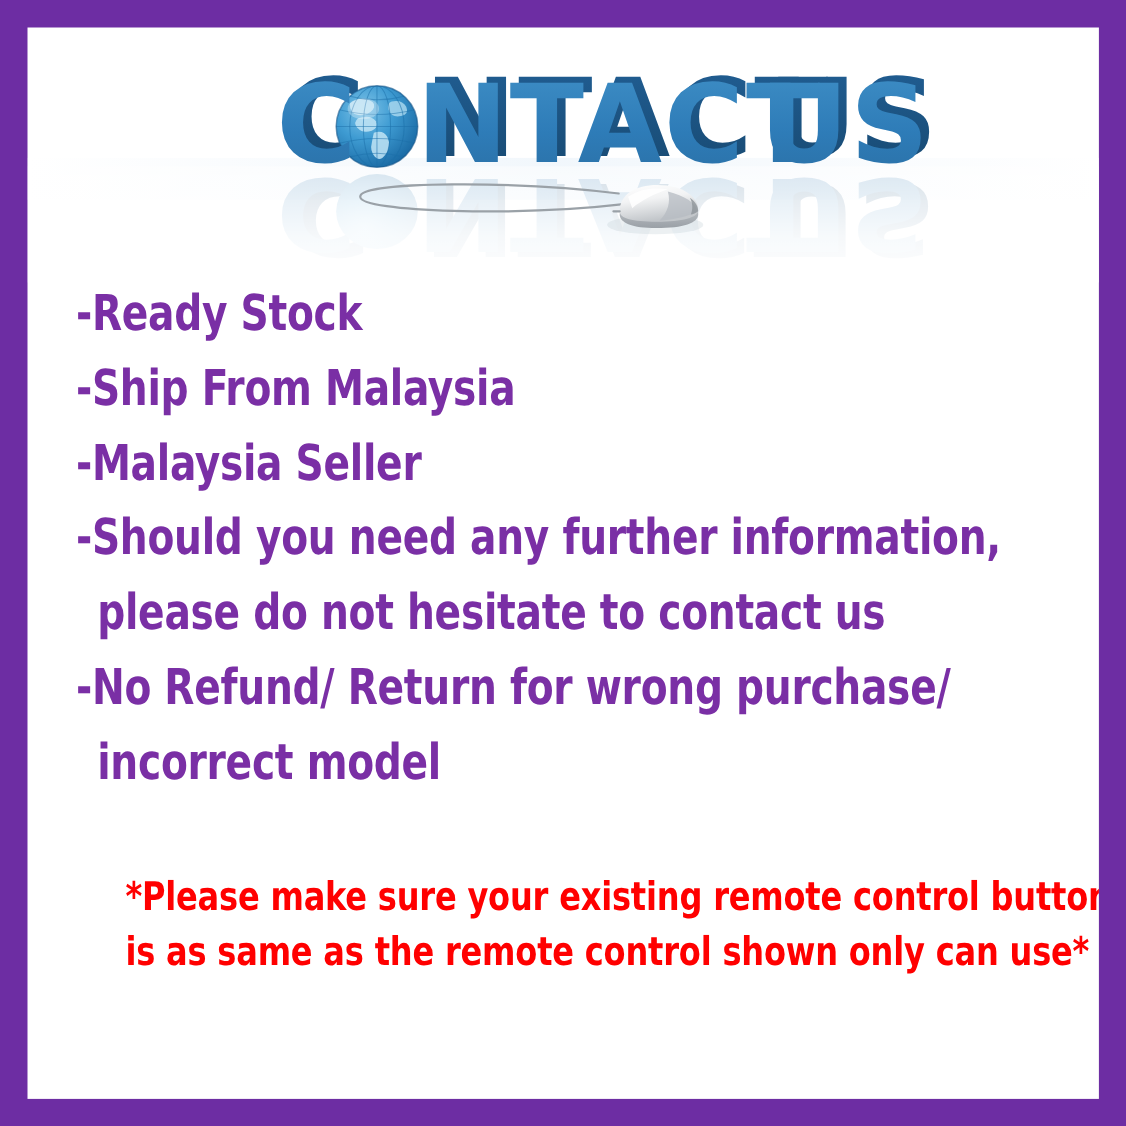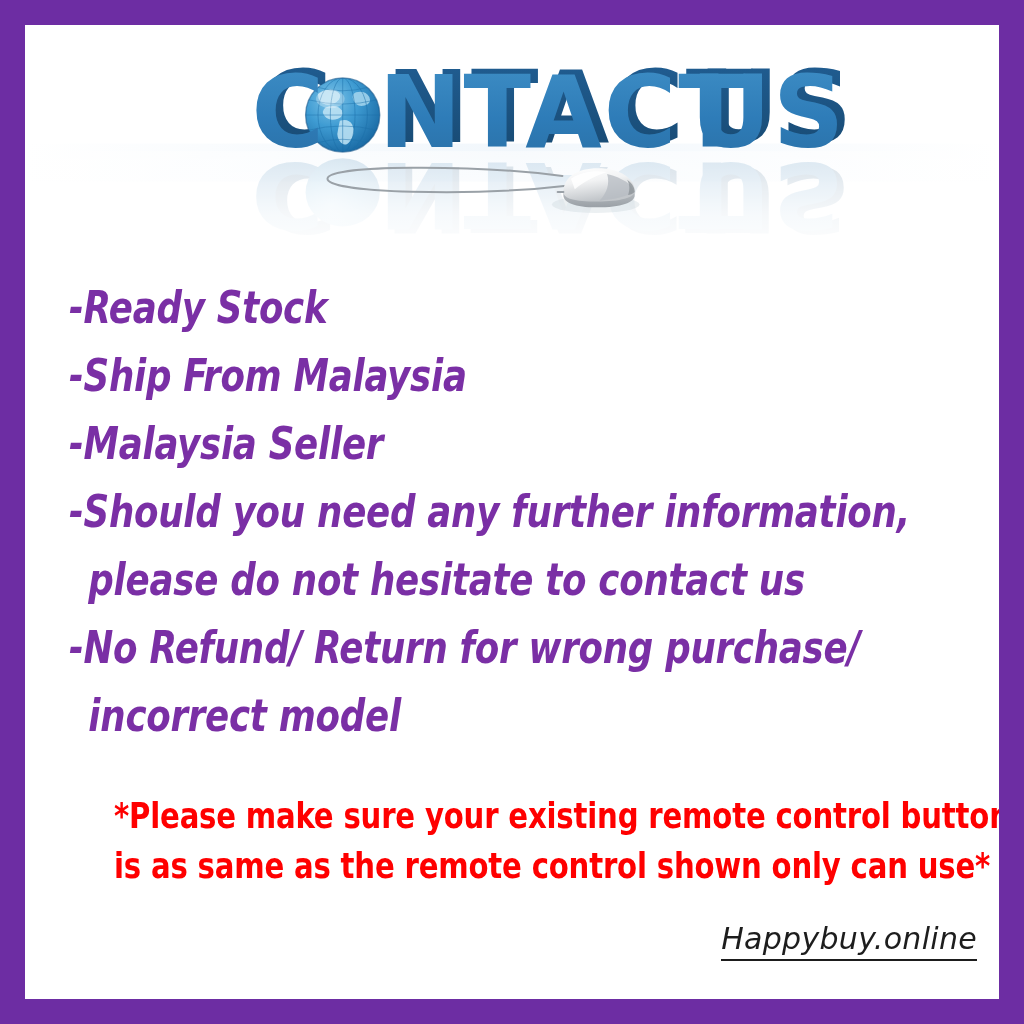--- a/index.html
+++ b/index.html
@@ -32,23 +32,22 @@
     top: 22px;
     width: 100%;
     height: 215px;
   }
   .header-svg { display: block; width: 100%; height: 100%; }
 
   
   .body-list {
     position: absolute;
     left: 44px;
-    top: 249px;
+    top: 226px;
     width: 890px;
-    font-style: italic;
   }
   .body-line {
     color: #7a2fa5;
     font-family: "DejaVu Sans Condensed", "Liberation Sans Narrow", "Liberation Sans", sans-serif;
     font-weight: bold;
     font-size: 45px;
     line-height: 68px;
     letter-spacing: -0.3px;
     white-space: pre;
     transform: scaleX(0.88);
@@ -223,16 +222,15 @@
       <div class="body-line cont" style="color: rgb(122, 47, 165);">please do not hesitate to contact us</div>
       <div class="body-line" style="color: rgb(122, 47, 165);">-No Refund/ Return for wrong purchase/</div>
       <div class="body-line cont" style="color: rgb(122, 47, 165);">incorrect model</div>
     </div>
 
     <div class="warning-block">
       <div class="warning-line" style="color: rgb(255, 0, 0);">*Please make sure your existing remote control button</div>
       <div class="warning-line" style="color: rgb(255, 0, 0);">is as same as the remote control shown only can use*</div>
     </div>
 
-    <div class="footer-sig" style="color: rgb(29, 29, 29); border-bottom-color: rgb(29, 29, 29);">Happybuy.online</div>
 
   </div>
 </div>
 
 </body></html>

